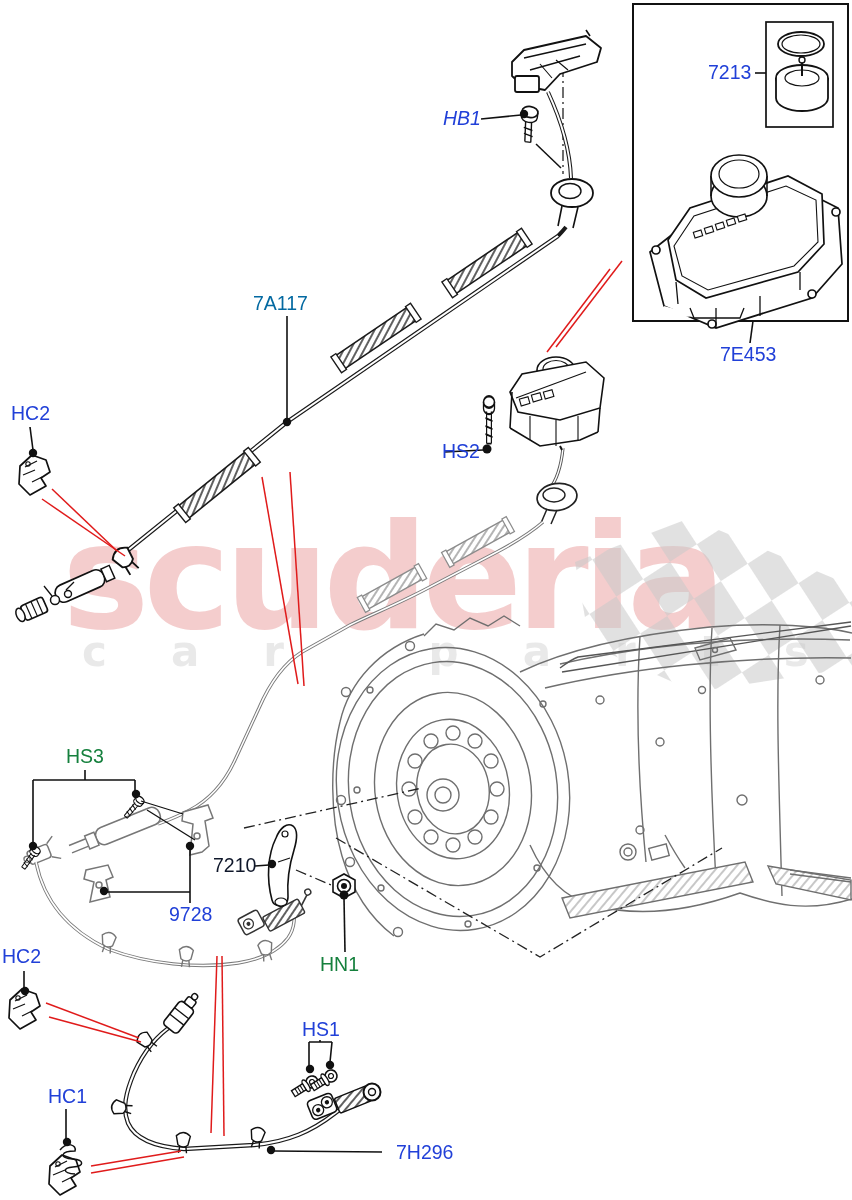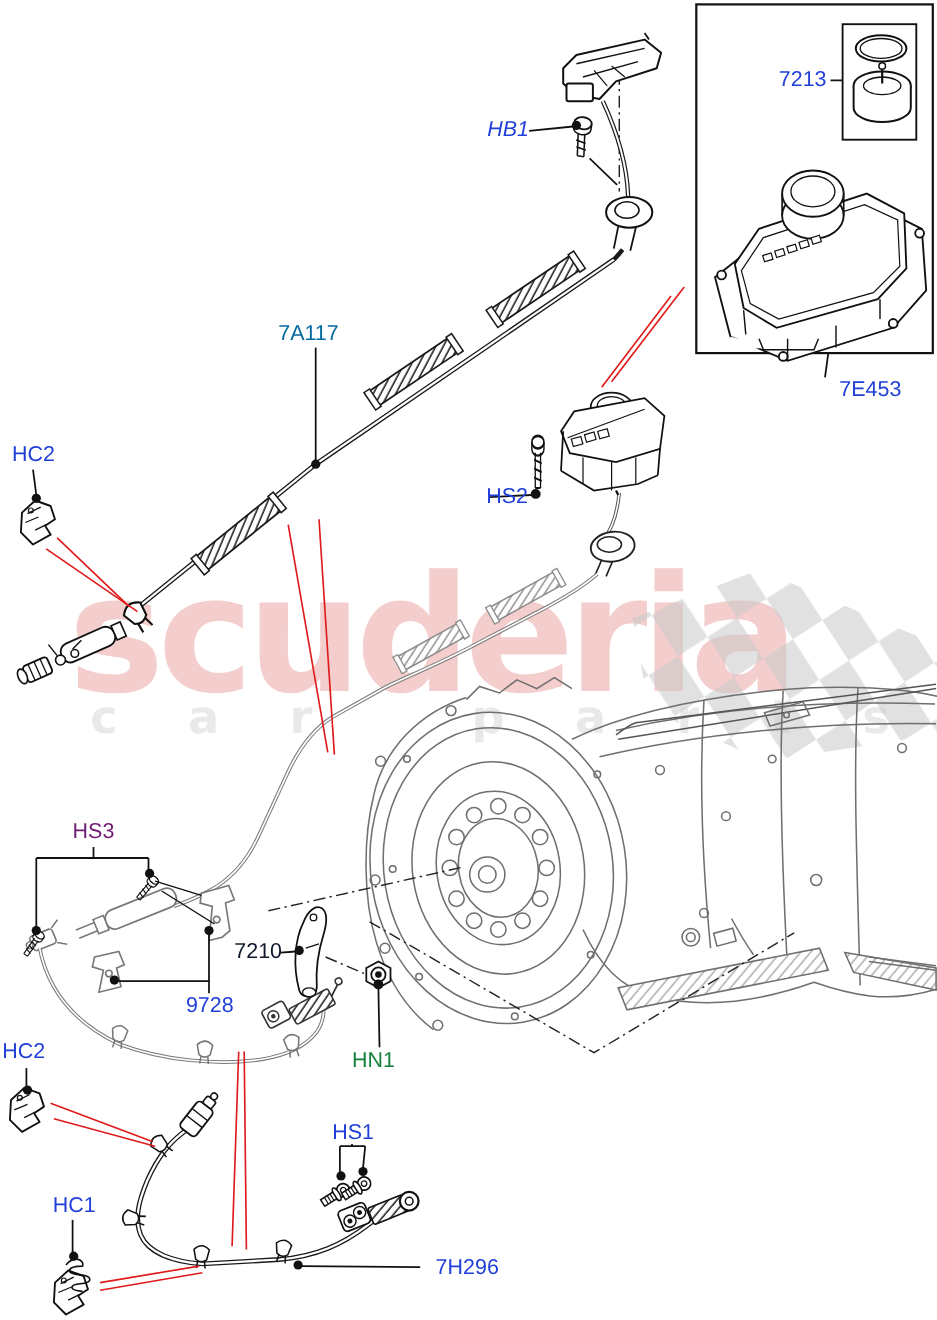--- a/index.html
+++ b/index.html
@@ -429,26 +429,26 @@
       <circle cx="344" cy="895" r="4.5"></circle>
       <circle cx="25" cy="991" r="4.2"></circle>
       <circle cx="310" cy="1069" r="4.2"></circle>
         <circle cx="330" cy="1065" r="4.2"></circle>
       <circle cx="67" cy="1142" r="4.2"></circle>
       <circle cx="271" cy="1150" r="4.2"></circle>
     </g>
   </svg>
 
   <span class="lbl" style="left: 708px; top: 62px; color: rgb(33, 64, 216);">7213</span>
-  <span class="lbl" style="left: 720px; top: 344px; color: rgb(33, 64, 216); margin-left: 43px;">7E453</span>
+  <span class="lbl" style="left: 720px; top: 344px; color: rgb(33, 64, 216);">7E453</span>
   <span class="lbl" style="left: 443px; top: 108px; color: rgb(33, 64, 216); font-style: italic;">HB1</span>
   <span class="lbl" style="left: 253px; top: 293px; color: #0369a1;">7A117</span>
   <span class="lbl" style="left: 11px; top: 403px; color: rgb(33, 64, 216);">HC2</span>
   <span class="lbl" style="left: 405px; top: 441px; color: rgb(33, 64, 216); margin-left: 37px;">HS2</span>
-  <span class="lbl" style="left: 66px; top: 746px; color: #701a75;">HS3</span>
+  <span class="lbl" style="left: 66px; top: 746px; color: #15803d;">HS3</span>
   <span class="lbl" style="left: 213px; top: 855px; color: #0f172a;">7210</span>
   <span class="lbl" style="left: 169px; top: 904px; color: rgb(33, 64, 216);">9728</span>
   <span class="lbl" style="left: 320px; top: 954px; color: #15803d;">HN1</span>
   <span class="lbl" style="left: 2px; top: 946px; color: rgb(33, 64, 216);">HC2</span>
   <span class="lbl" style="left: 302px; top: 1019px; color: rgb(33, 64, 216);">HS1</span>
   <span class="lbl" style="left: 48px; top: 1086px; color: rgb(33, 64, 216); text-align: right;">HC1</span>
   <span class="lbl" style="left: 384px; top: 1142px; color: rgb(33, 64, 216); margin-left: 12px;">7H296</span>
 
 </div>
 

